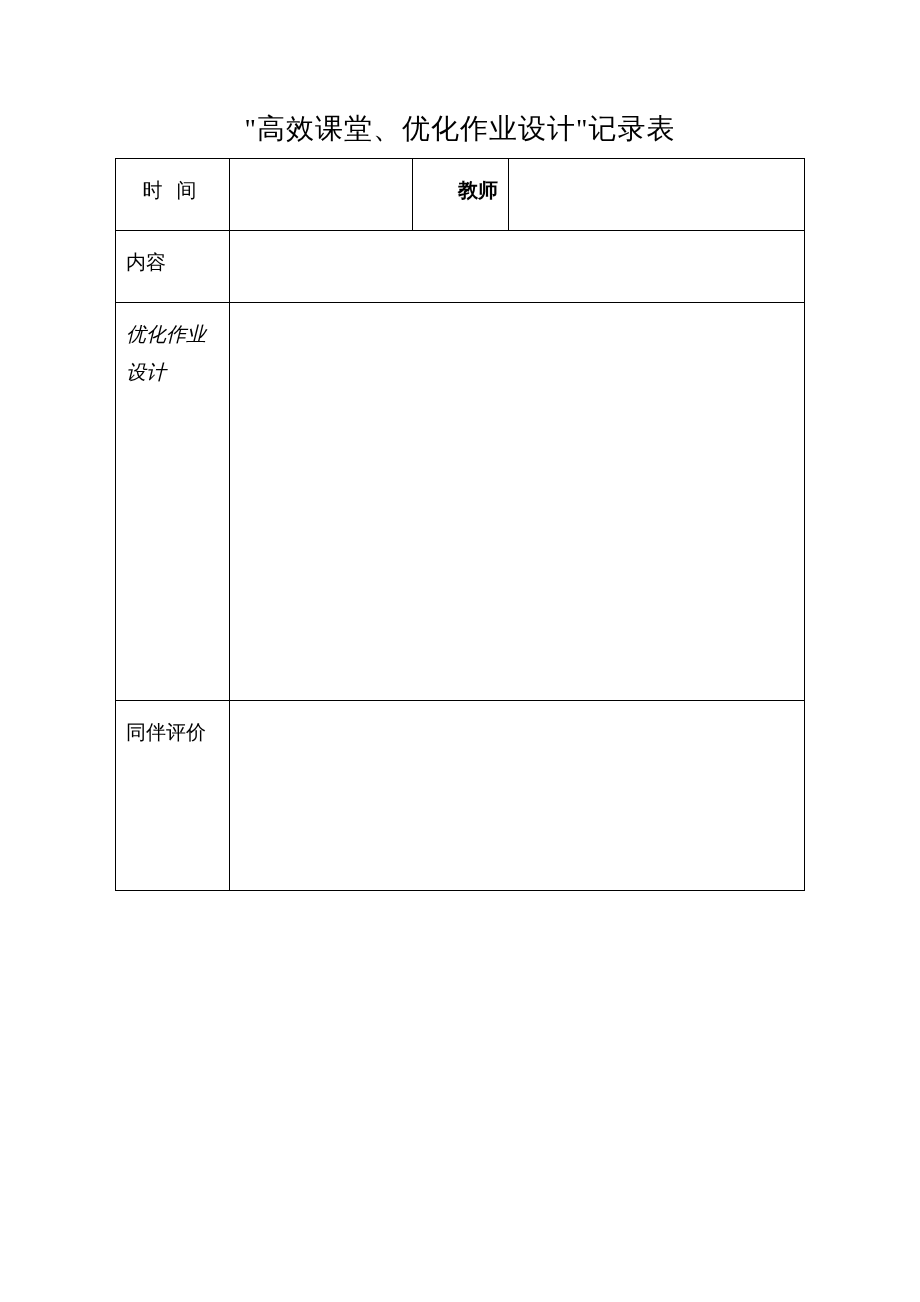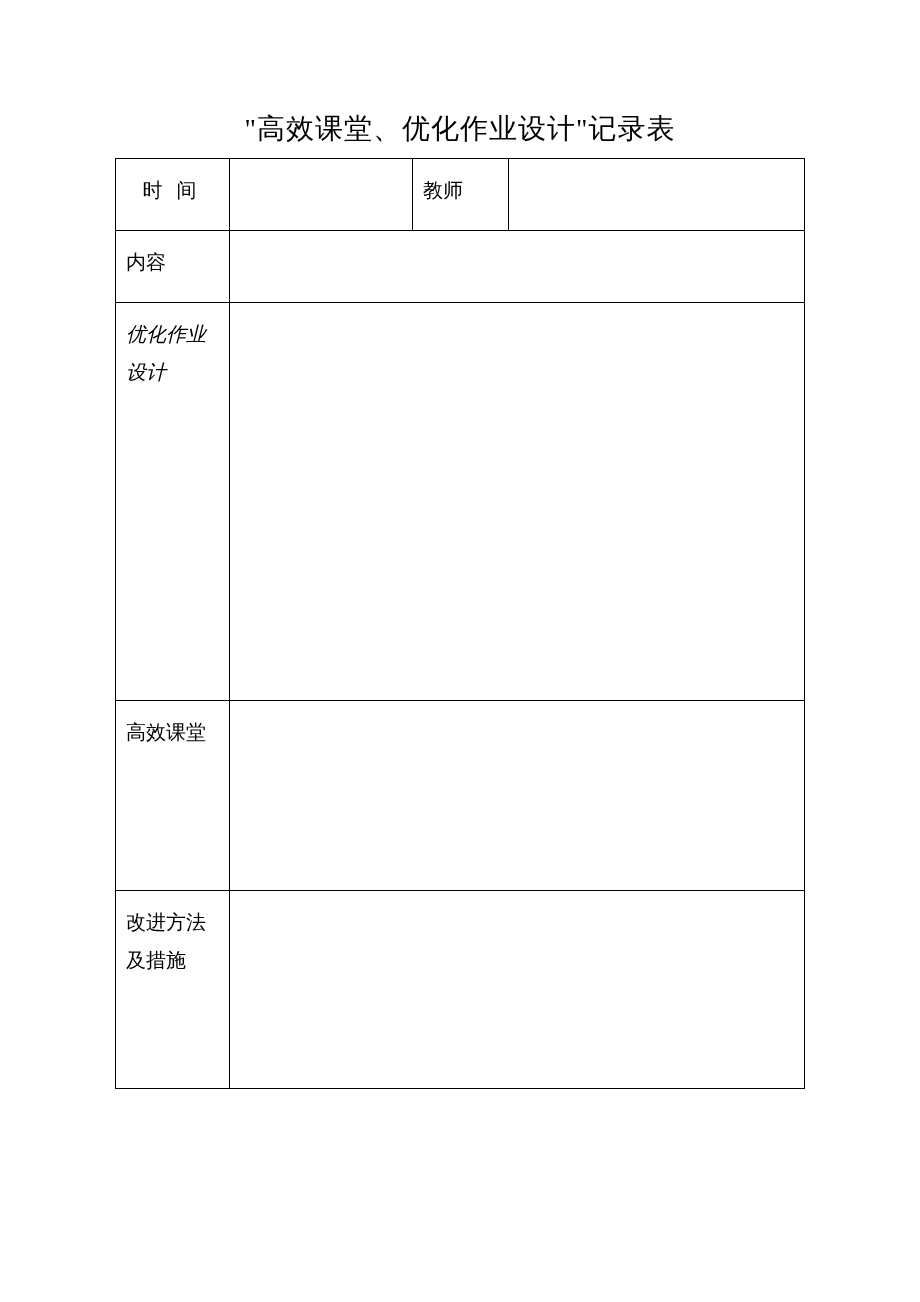--- a/index.html
+++ b/index.html
@@ -66,21 +66,22 @@
     }
     .row6 td {
       height: 198px;
     }
     .time-label {
       letter-spacing: 14px;
       text-align: center;
       padding-left: 18px;
     }
     .teacher-label {
-      text-align: left;
+      text-align: right;
+      font-weight: bold;
     }
   </style>
 </head>
 <body>
 
 <div class="page-container">
   <h1 class="title">"高效课堂、优化作业设计"记录表</h1>
   <table>
     <colgroup>
       <col class="col-label">
@@ -97,22 +98,18 @@
     </tr>
     <tr class="row2">
       <td>内容</td>
       <td colspan="3"></td>
     </tr>
     <tr class="row3">
       <td>优化作业设计</td>
       <td colspan="3"></td>
     </tr>
     <tr class="row5">
-      <td>高效课堂</td>
-      <td colspan="3"></td>
-    </tr>
-    <tr class="row6">
-      <td>改进方法及措施</td>
+      <td>同伴评价</td>
       <td colspan="3"></td>
     </tr>
   </tbody>
     </table>
 </div>
 
 </body></html>

